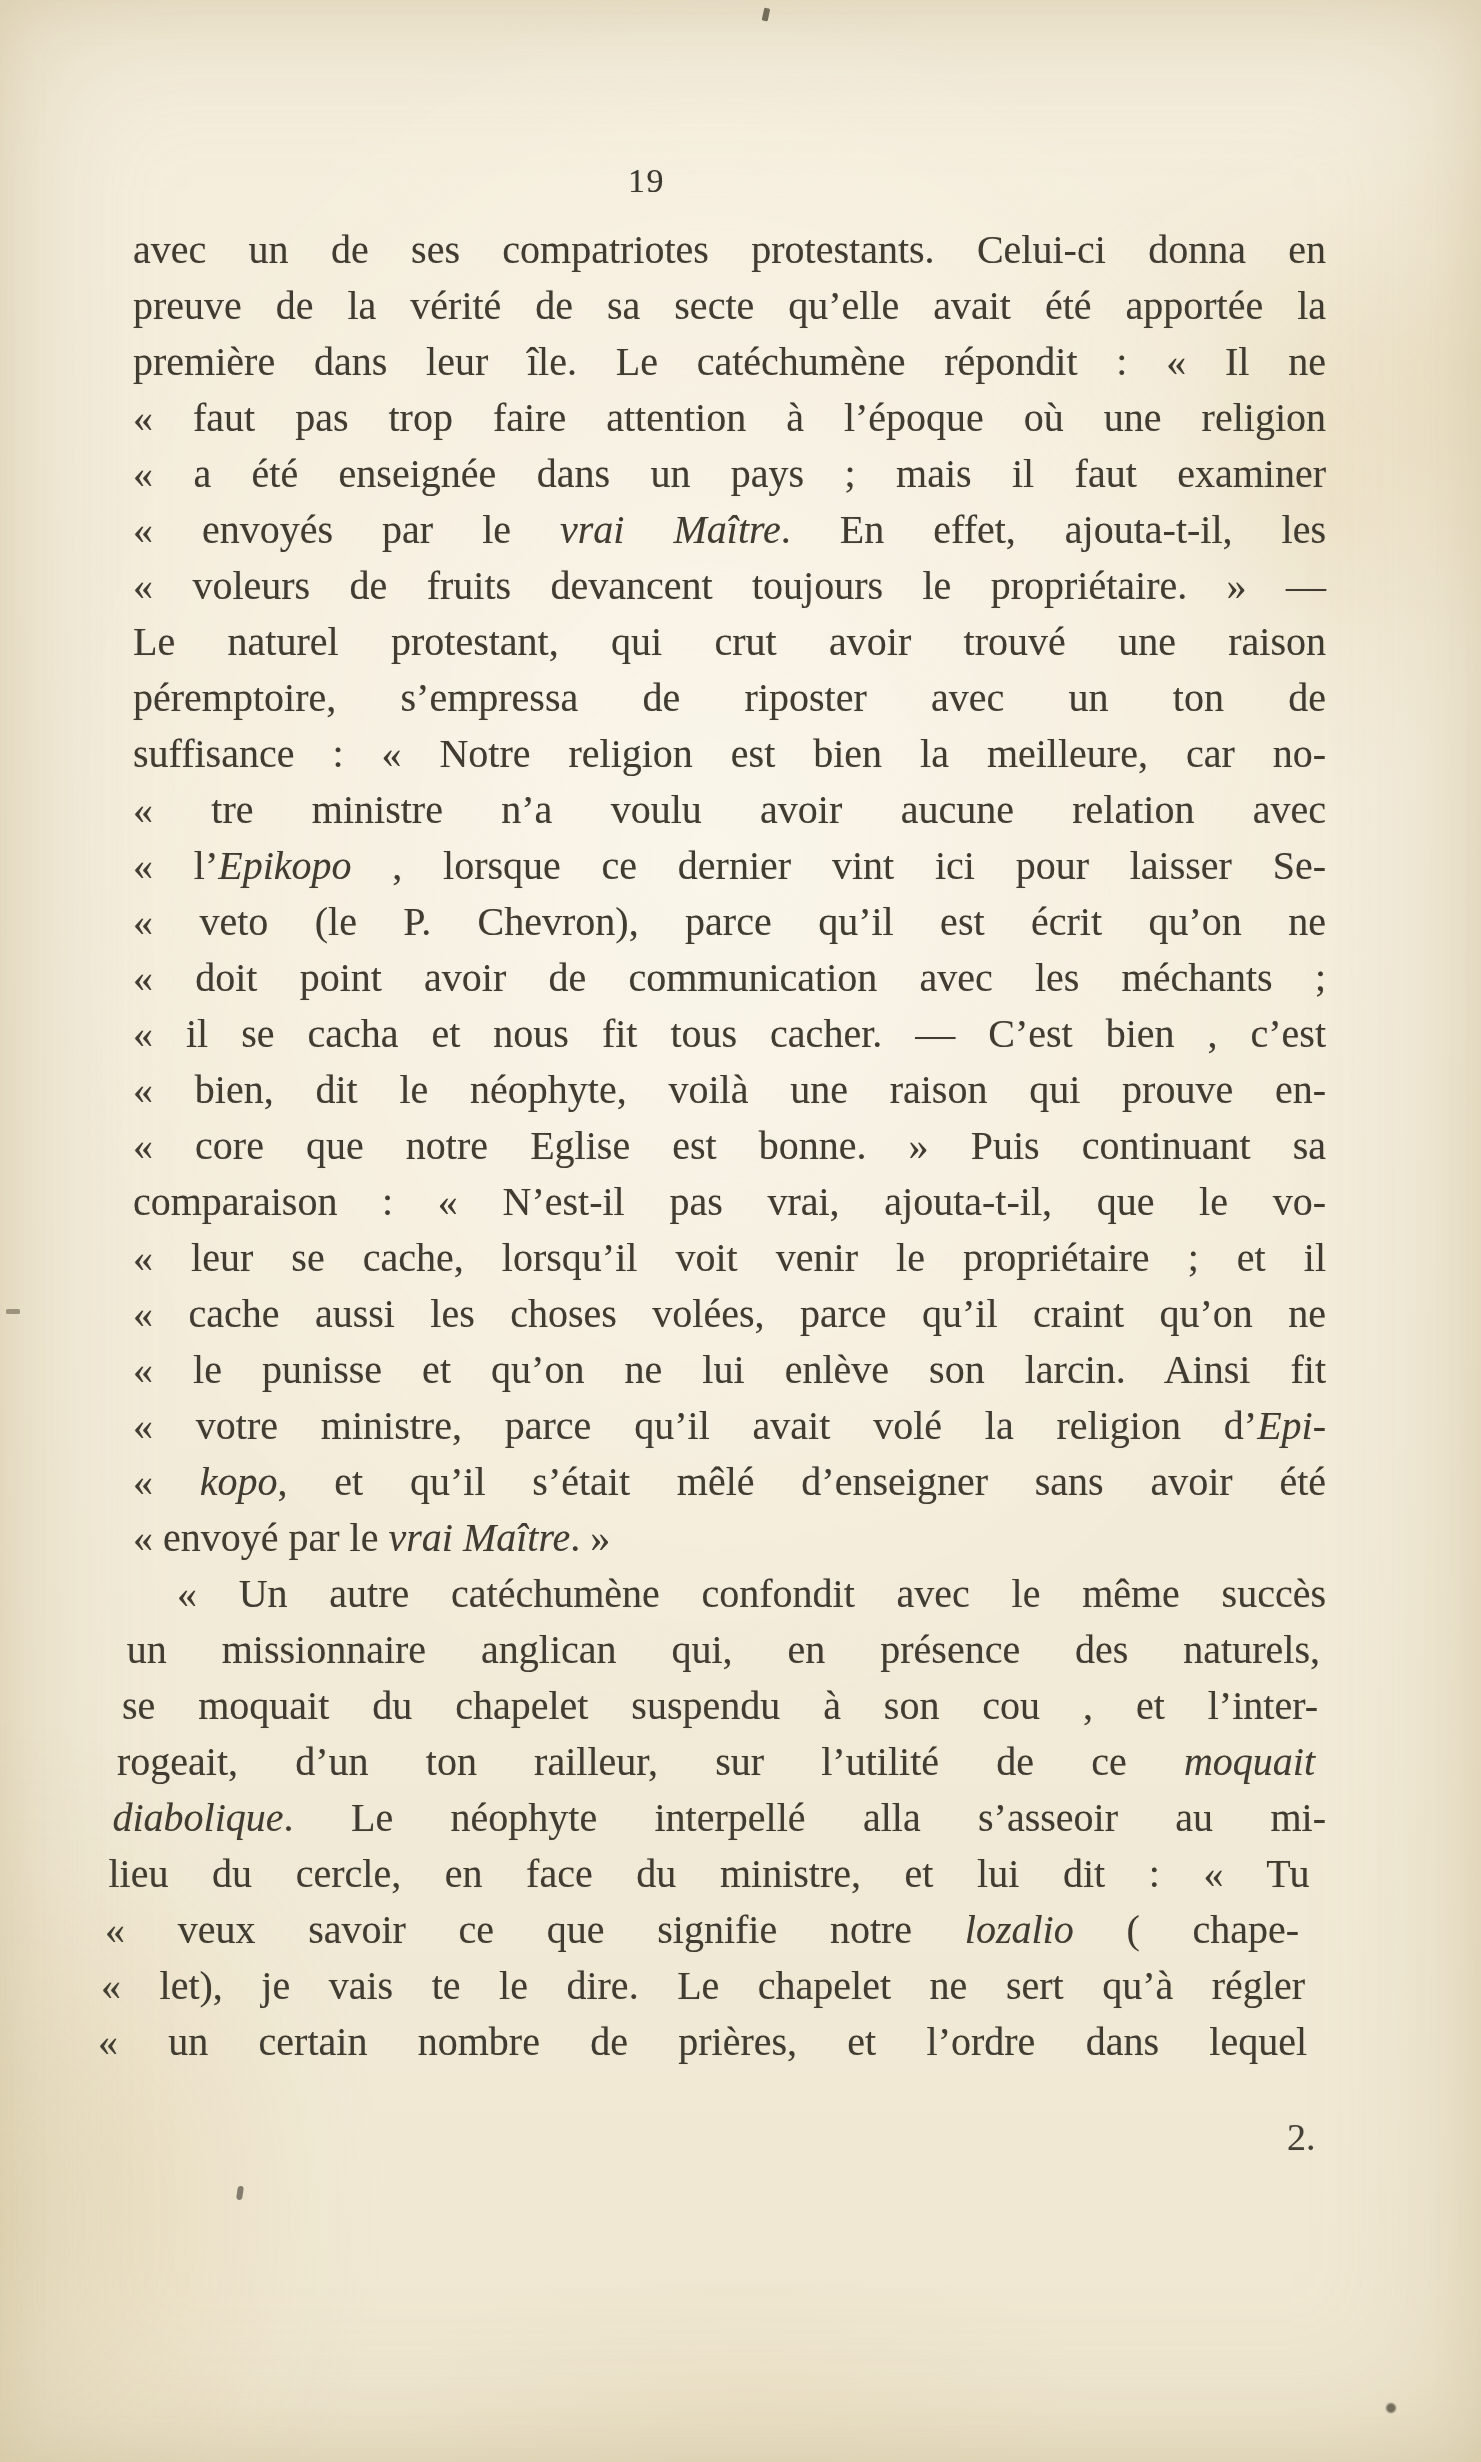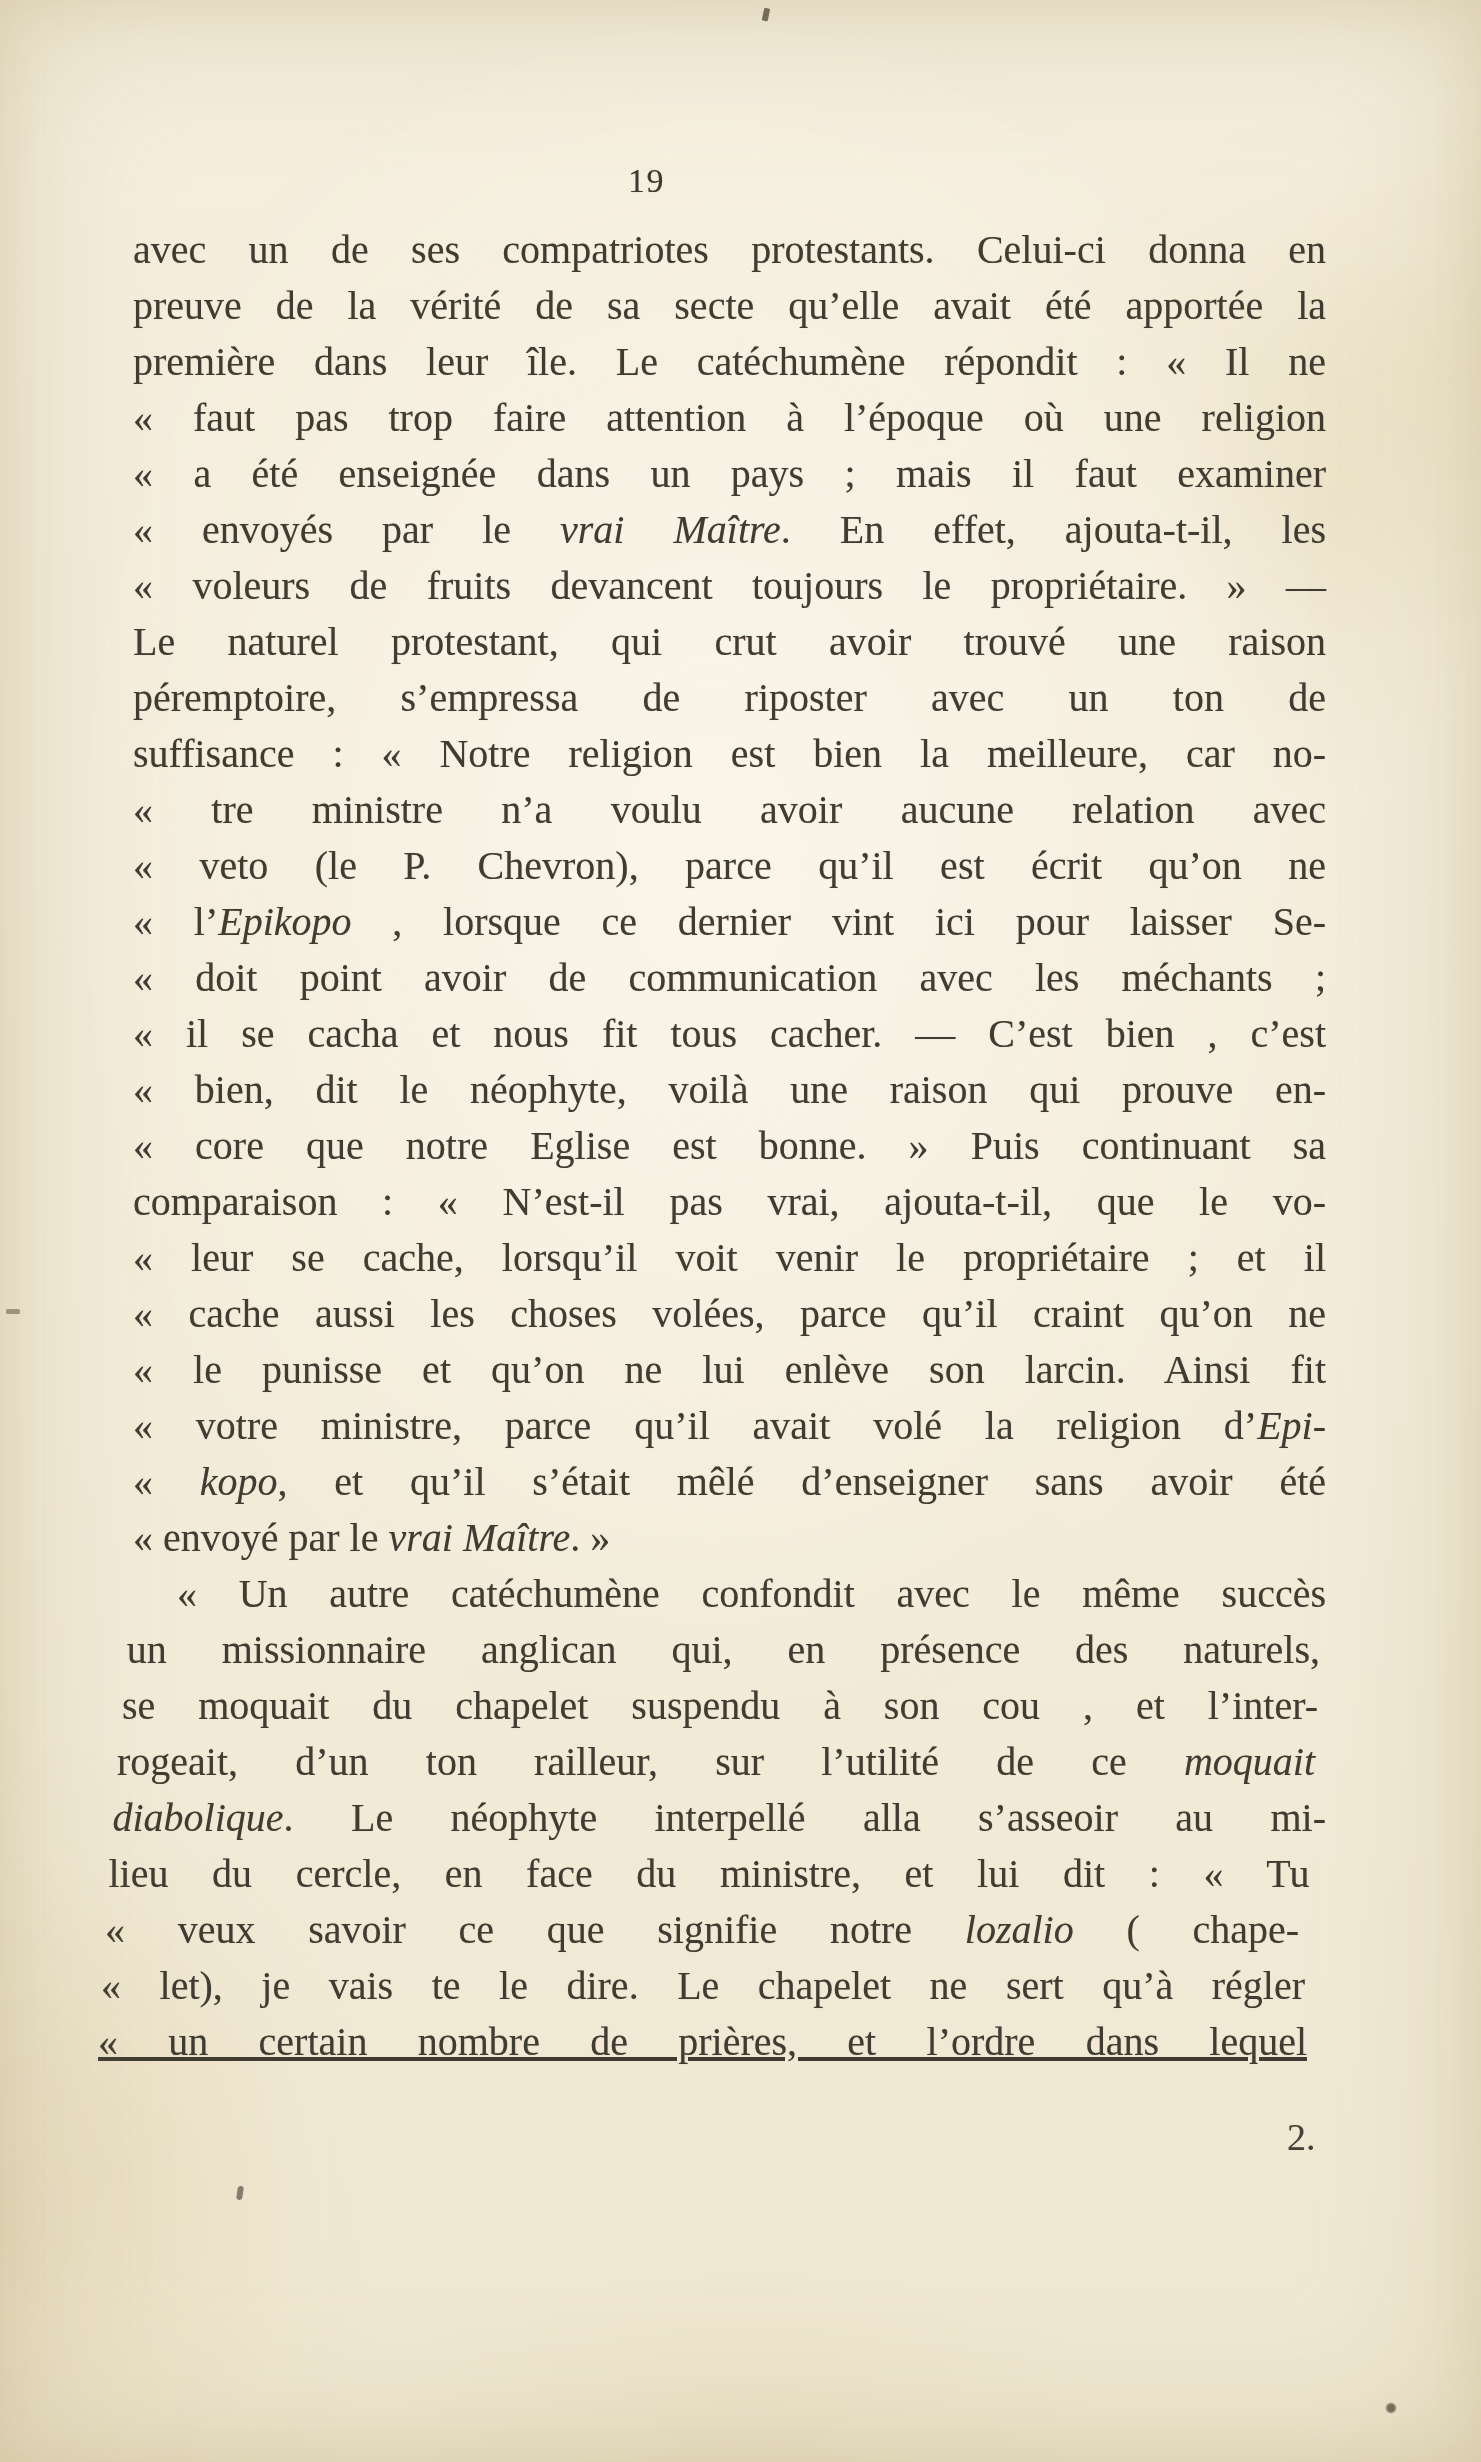--- a/index.html
+++ b/index.html
@@ -50,21 +50,21 @@
   .italic { font-style: italic; }
 
   
   .para2 .line:nth-child(2) { margin-left: -6.3px;  margin-right: 6px; }
   .para2 .line:nth-child(3) { margin-left: -11px; margin-right: 8px; }
   .para2 .line:nth-child(4) { margin-left: -16px; margin-right: 11px; }
   .para2 .line:nth-child(5) { margin-left: -20.5px; }
   .para2 .line:nth-child(6) { margin-left: -24.5px; margin-right: 16.6px; }
   .para2 .line:nth-child(7) { margin-left: -28px; margin-right: 27px; }
   .para2 .line:nth-child(8) { margin-left: -32px; margin-right: 21px; }
-  .para2 .line:nth-child(9) { margin-left: -35px; margin-right: 19px; text-decoration: underline; }
+  .para2 .line:nth-child(9) { margin-left: -35px; margin-right: 19px; }
 
   .signature {
     position: absolute;
     left: 1287px; top: 2115px;
     font-size: 38px;
     color: #454137;
     text-shadow: 0 0 0.8px rgba(62,58,48,0.35);
   }
 
   .artifact { position: absolute; background: #4a463c; border-radius: 1.6px; pointer-events: none; }
@@ -88,22 +88,22 @@
       <div class="line"><span>preuve de la vérité de sa secte qu’elle avait été apportée la</span></div>
       <div class="line"><span>première dans leur île. Le catéchumène répondit : « Il ne</span></div>
       <div class="line"><span>« faut pas trop faire attention à l’époque où une religion</span></div>
       <div class="line"><span>« a été enseignée dans un pays ; mais il faut examiner</span></div>
       <div class="line"><span>« envoyés par le </span><span class="italic">vrai Maître</span><span>. En effet, ajouta-t-il, les</span></div>
       <div class="line"><span>« voleurs de fruits devancent toujours le propriétaire. » —</span></div>
       <div class="line"><span>Le naturel protestant, qui crut avoir trouvé une raison</span></div>
       <div class="line"><span>péremptoire, s’empressa de riposter avec un ton de</span></div>
       <div class="line"><span>suffisance : « Notre religion est bien la meilleure, car no-</span></div>
       <div class="line"><span>« tre ministre n’a voulu avoir aucune relation avec</span></div>
+      <div class="line"><span>« l’</span><span class="italic">Epikopo</span><span> , lorsque ce dernier vint ici pour laisser Se-</span></div>
       <div class="line"><span>« veto (le P. Chevron), parce qu’il est écrit qu’on ne</span></div>
-      <div class="line"><span>« l’</span><span class="italic">Epikopo</span><span> , lorsque ce dernier vint ici pour laisser Se-</span></div>
       <div class="line"><span>« doit point avoir de communication avec les méchants ;</span></div>
       <div class="line"><span>« il se cacha et nous fit tous cacher. — C’est bien , c’est</span></div>
       <div class="line"><span>« bien, dit le néophyte, voilà une raison qui prouve en-</span></div>
       <div class="line"><span>« core que notre Eglise est bonne. » Puis continuant sa</span></div>
       <div class="line"><span>comparaison : « N’est-il pas vrai, ajouta-t-il, que le vo-</span></div>
       <div class="line"><span>« leur se cache, lorsqu’il voit venir le propriétaire ; et il</span></div>
       <div class="line"><span>« cache aussi les choses volées, parce qu’il craint qu’on ne</span></div>
       <div class="line"><span>« le punisse et qu’on ne lui enlève son larcin. Ainsi fit</span></div>
       <div class="line"><span>« votre ministre, parce qu’il avait volé la religion d’</span><span class="italic">Epi-</span></div>
       <div class="line"><span>« </span><span class="italic">kopo</span><span>, et qu’il s’était mêlé d’enseigner sans avoir été</span></div>

